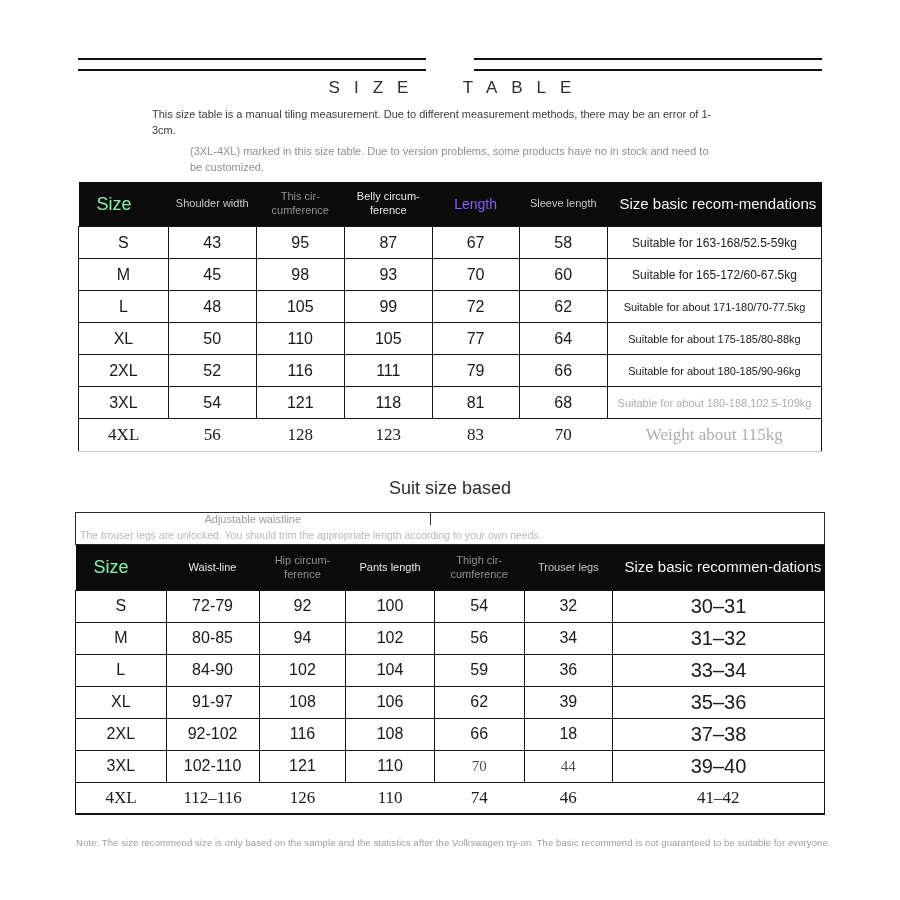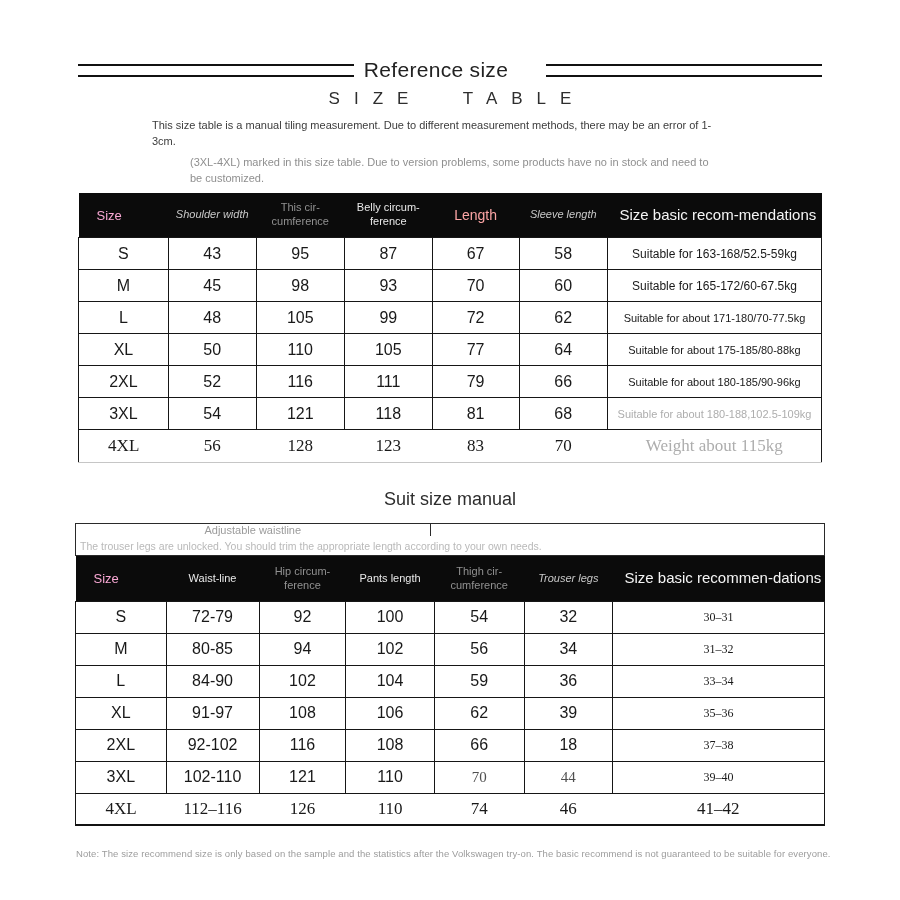--- a/index.html
+++ b/index.html
@@ -23,59 +23,58 @@
   .page-title{font-size:21px;color:#222;font-weight:500;white-space:nowrap;letter-spacing:.3px;}
   .subtitle{text-align:center;font-size:17px;letter-spacing:14px;word-spacing:22px;color:#2e2e2e;margin-top:7px;padding-left:14px;}
   .note1{margin:9px 0 0 152px;width:568px;font-size:11px;line-height:1.45;color:#3c3c3c;}
   .note2{margin:5px 0 0 190px;width:530px;font-size:11px;line-height:1.45;color:#8f8f8f;}
   
   table{border-collapse:collapse;table-layout:fixed;}
   #table1{width:744px;margin:6px 0 0 78px;}
   #table2{width:750px;margin:0 0 0 75px;}
   thead tr{height:45px;}
   th{background:var(--header-bg);font-weight:400;vertical-align:middle;text-align:center;border:none;padding:0 2px;}
-  th.hl{font-size:13px;color:#f9a8d4;}
-  th.hm{font-size:14px;color:#fca5a5;}
+  th.hl{font-size:18px;color:#86efac;}
+  th.hm{font-size:14px;color:#8b5cf6;}
   th.hs{font-size:11px;line-height:1.25;}
-  th.c1{color:#c9c9c9;font-style:italic;}
+  th.c1{color:#c9c9c9;}
   th.cg{color:#919191;}
   th.cw{color:#e9e9e9;}
   th.al-size{text-align:left;padding-left:18px;}
   th.al-rec{text-align:left;padding-left:12px;font-size:15px;color:#f5f5f5;line-height:1.25;}
   tbody tr{height:32px;}
   td{
     border:1.5px solid var(--border);
     text-align:center;vertical-align:middle;
     font-size:16px;color:#191919;padding:0 3px;
   }
   td.r12{font-size:12px;font-family:"Liberation Sans",sans-serif;}
   td.r11{font-size:11px;font-family:"Liberation Sans",sans-serif;}
   td.mut{color:var(--muted);}
-  td.ser15{font-family:Liberation Serif, serif;font-size:12px;}
+  td.ser15{font-family:Liberation Sans, sans-serif;font-size:20px;}
   td.ser-lt{font-family:"Liberation Serif","DejaVu Serif",serif;font-size:15px;color:#4f4f4f;}
   tr.serif td{font-family:"Liberation Serif","DejaVu Serif",serif;font-size:17px;}
   tr.open td{border-left:none;border-right:none;text-align:center;}
   tr.open td:first-child{border-left:1.5px solid var(--border);}
   tr.open td:last-child{border-right:1.5px solid var(--border);}
   #table1 tr.open td{border-bottom:1.2px solid #c6c6c6;height:33px;}
   #table2 tr.open td{border-bottom:2px solid #131313;height:31px;}
   
   .suit-title{width:744px;margin:26px 0 0 78px;text-align:center;font-size:18px;color:#2d2d2d;font-weight:500;}
   .pre-row{display:flex;width:750px;margin:13px 0 0 75px;border:1px solid #2a2a2a;height:33px;flex-direction:column;}
   .pre-left{width:47.4%;display:flex;align-items:center;justify-content:center;font-size:11px;color:#9b9b9b;border-right:1px solid #2a2a2a;}
   .pre-right{flex:1;display:flex;align-items:center;font-size:10.5px;color:#b9b9b9;line-height:1.35;padding:2px 4px;}
   
   .footer-note{margin:22px 16px 0 76px;font-size:9.5px;color:#9c9c9c;letter-spacing:.1px;}
 </style>
 </head>
 <body>
 
 <div class="titlebar">
   <div class="rule rule-left"></div>
-  <div class="page-title">Reference size</div>
   <div class="rule rule-right"></div>
 </div>
 <div class="subtitle">SIZE TABLE</div>
 <div class="note1">This size table is a manual tiling measurement. Due to different measurement methods, there may be an error of 1-3cm.</div>
 <div class="note2">(3XL-4XL) marked in this size table. Due to version problems, some products have no in stock and need to be customized.</div>
 
 <table id="table1">
     <colgroup>
       <col style="width: 12.1%;">
       <col style="width: 11.8%;">
@@ -156,21 +155,21 @@
         <td>56</td>
         <td>128</td>
         <td>123</td>
         <td>83</td>
         <td>70</td>
         <td class="r11 mut">Weight about 115kg</td>
       </tr>
     </tbody>
 </table>
 
-<div class="suit-title">Suit size manual</div>
+<div class="suit-title">Suit size based</div>
 <div class="pre-row">
   <div class="pre-left">Adjustable waistline</div>
   <div class="pre-right">The trouser legs are unlocked. You should trim the appropriate length according to your own needs.</div>
 </div>
 <table id="table2">
     <colgroup>
       <col style="width: 12.1%;">
       <col style="width: 12.4%;">
       <col style="width: 11.6%;">
       <col style="width: 11.8%;">

